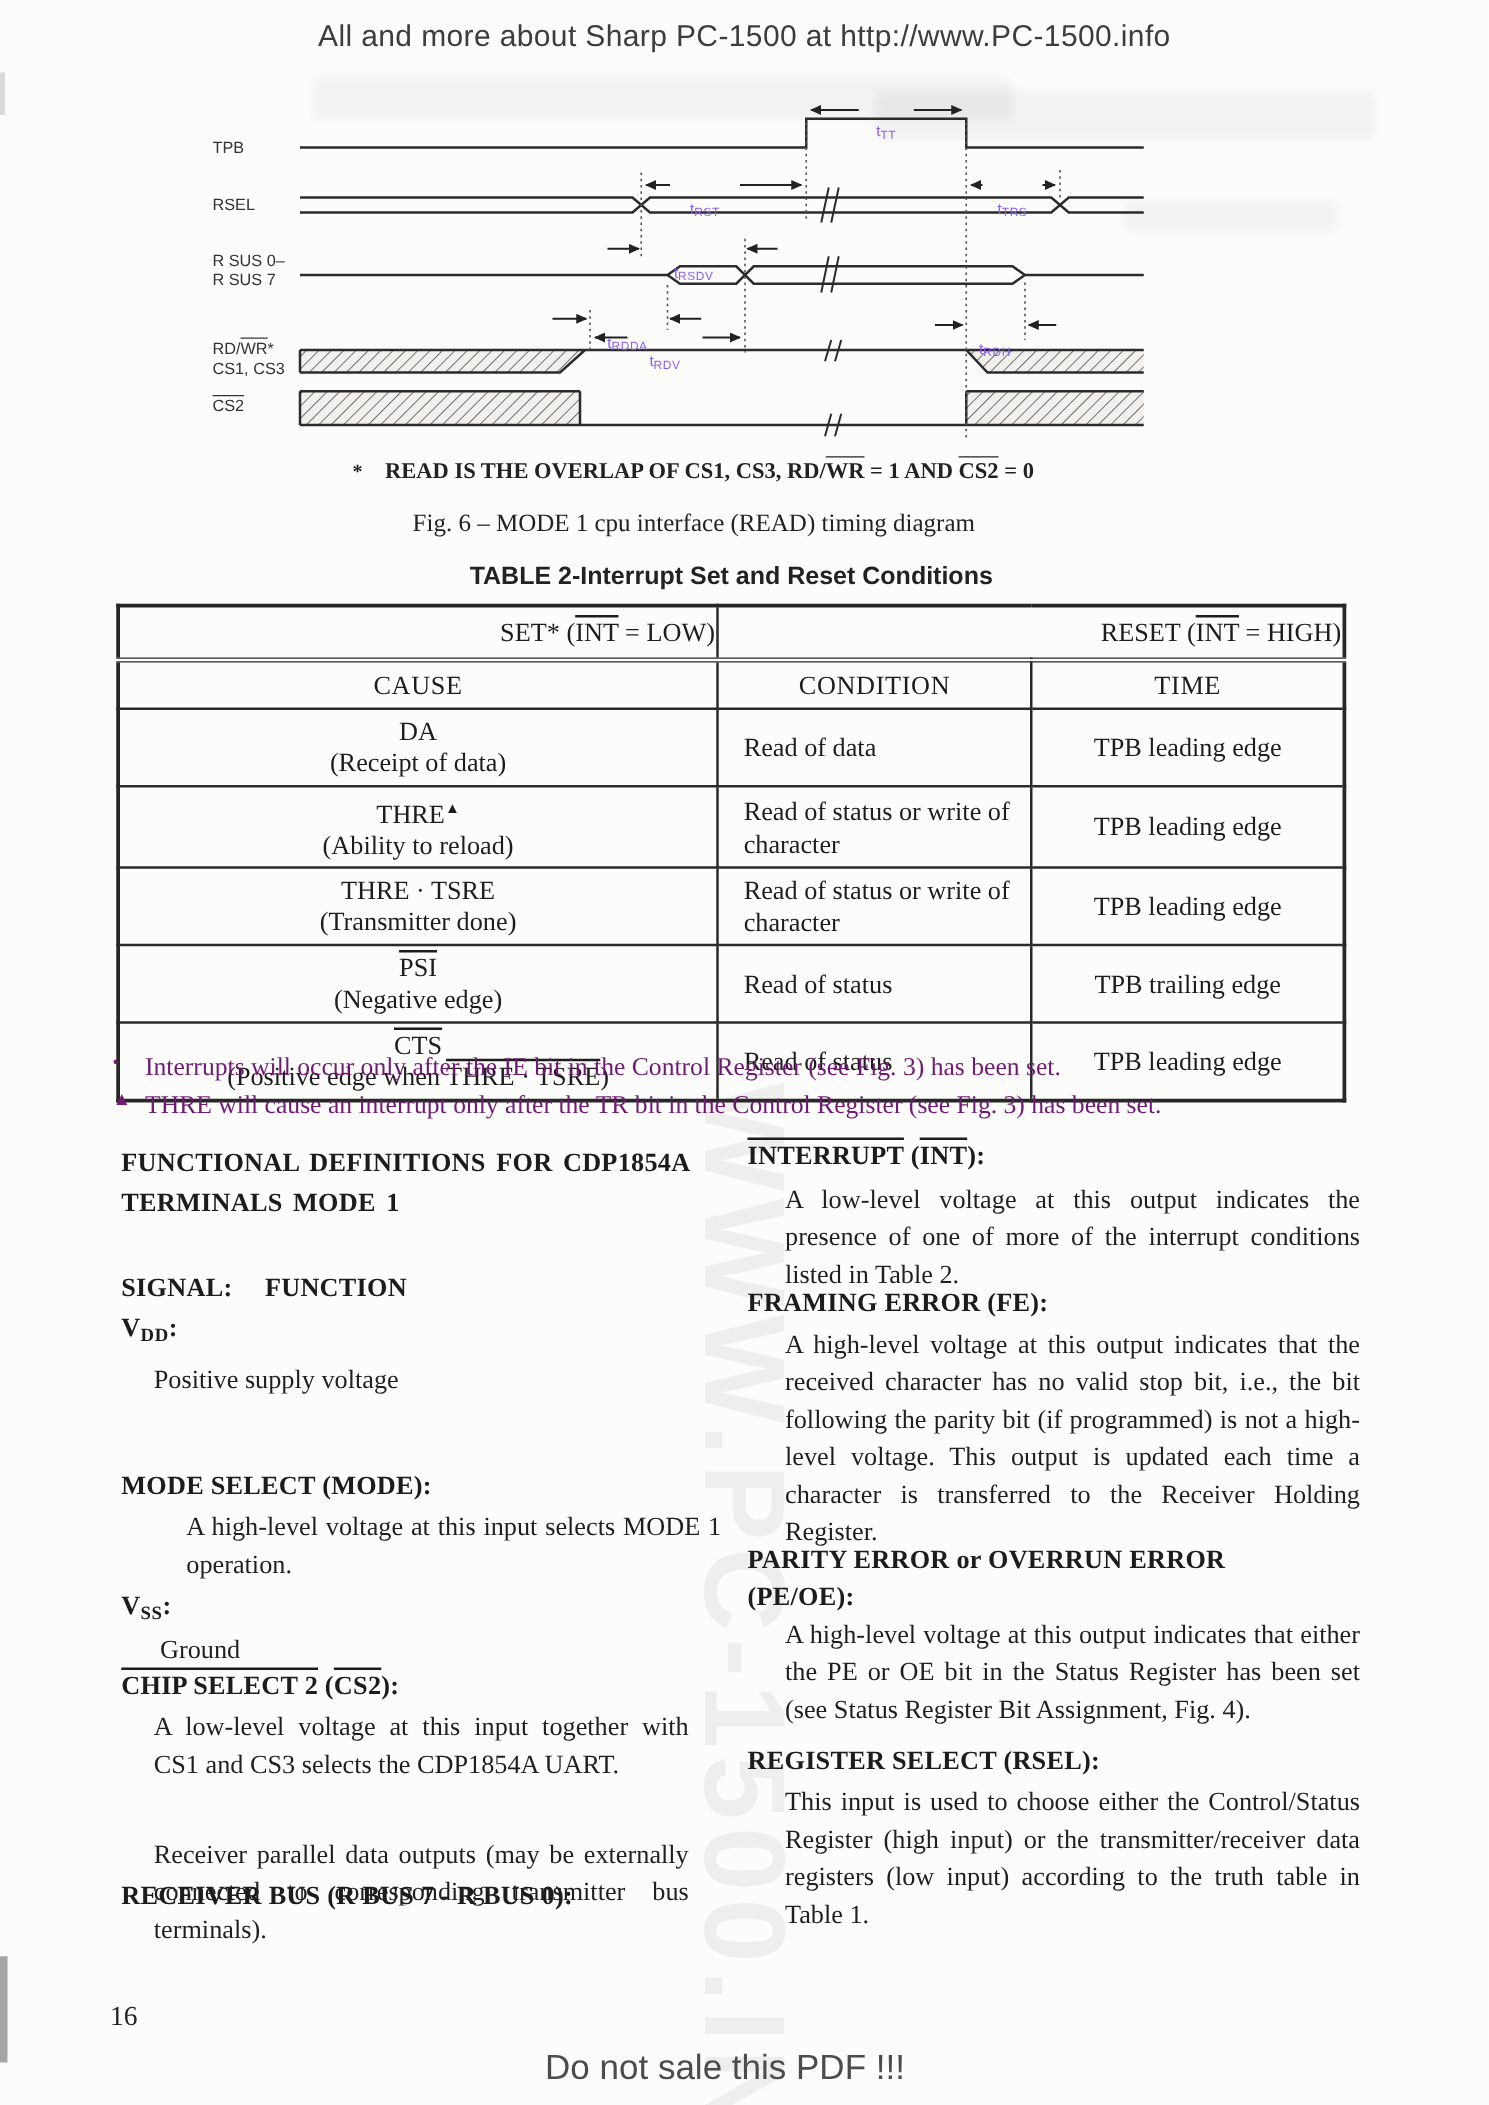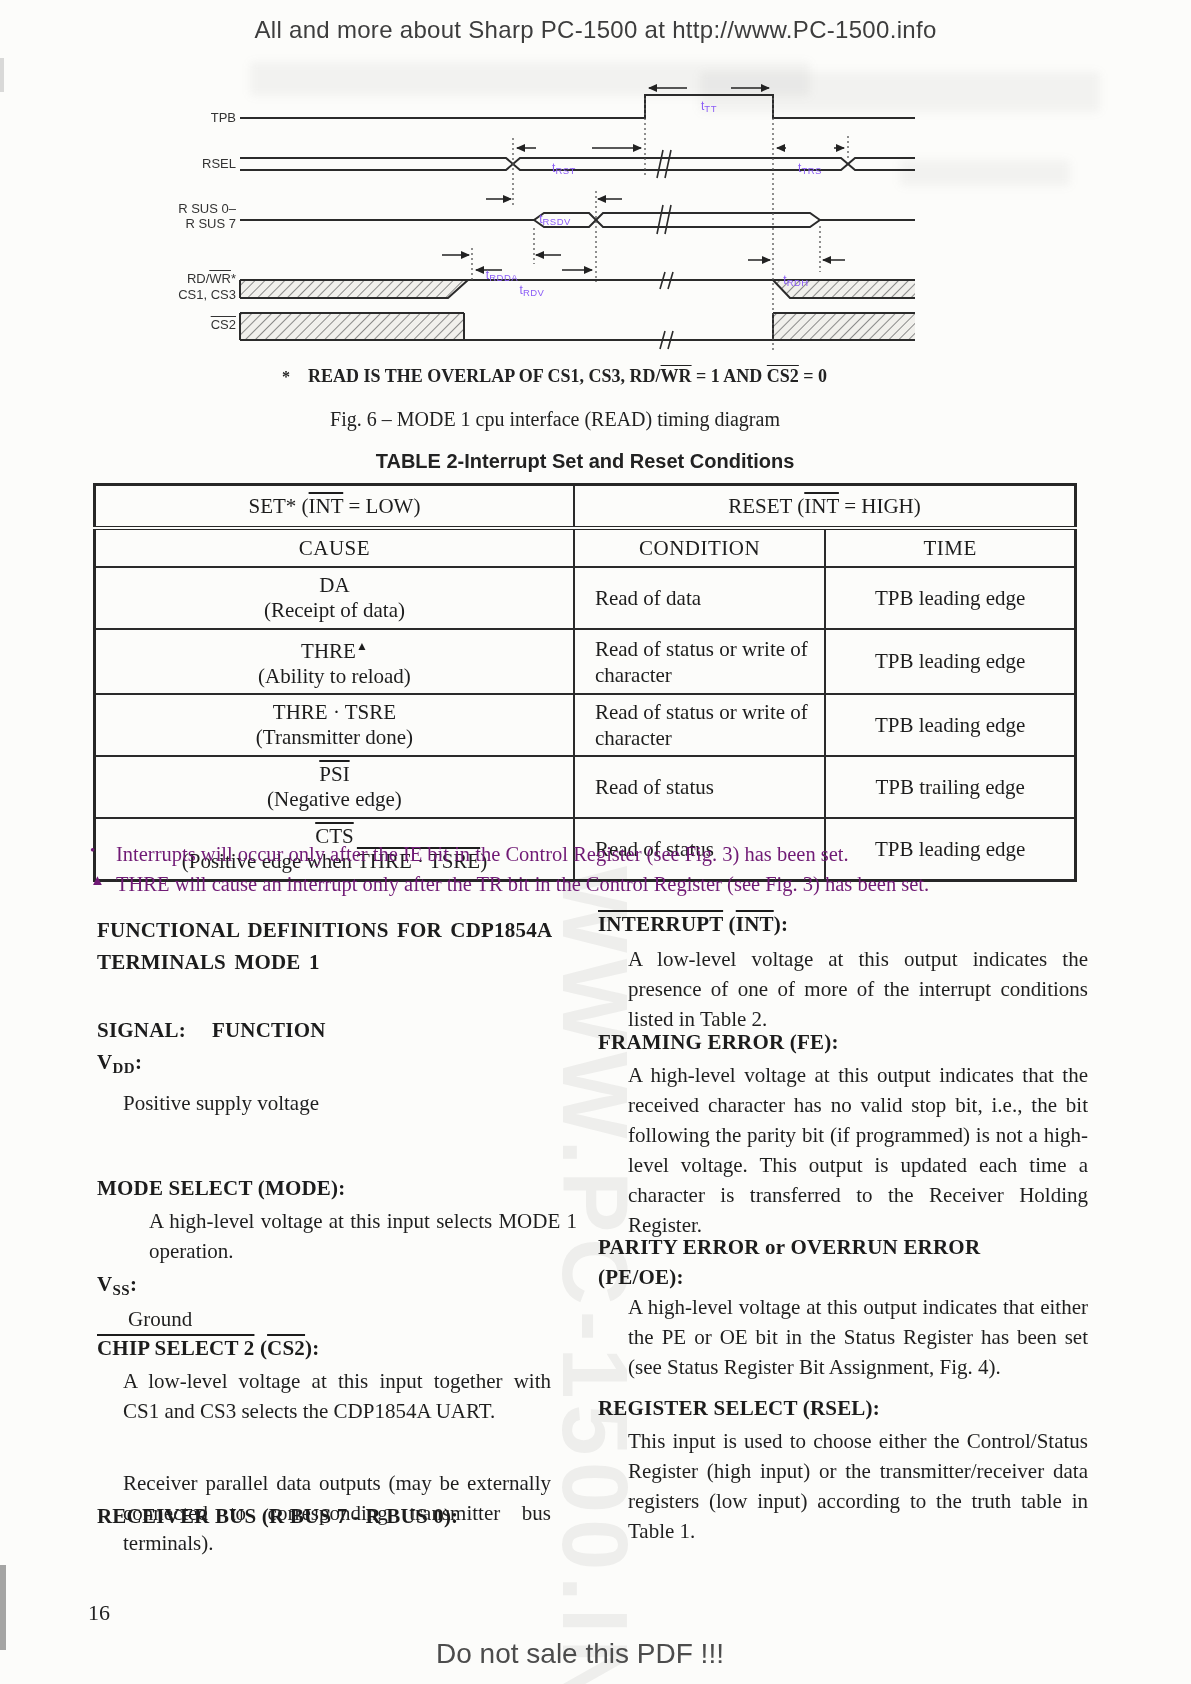--- a/index.html
+++ b/index.html
@@ -3,37 +3,37 @@
 <meta charset="utf-8">
 <style>
   html,body{margin:0;padding:0;background:#ffffff;}
   .page{position:relative;width:1191px;height:1684px;background:#fcfcfa;overflow:hidden;
         font-family:"Liberation Serif",serif;color:#1f1f1f;}
   .hdr{position:absolute;top:16px;left:0;width:100%;text-align:center;
        font-family:"Liberation Sans",sans-serif;font-size:24px;color:#3d3d3d;letter-spacing:.3px;}
   
   .diagram{position:absolute;left:170px;top:58px;width:770px;height:295px;}
   .diagram svg{position:absolute;left:0;top:0;}
-  .sig{position:absolute;left:0;width:66px;text-align:right;padding-right:2px;
+  .sig{position:absolute;left:0;width:66px;text-align:left;padding-right:2px;
        font-family:"Liberation Sans",sans-serif;font-size:13px;color:#333;line-height:15px;white-space:nowrap;}
   .tl{position:absolute;transform:translate(-50%,-50%);white-space:nowrap;color:#8b5cf6;
       font-family:Liberation Sans, sans-serif;margin-top:20px;}
   .tl .tp{font-size:12px;}
   .tl .ts{font-size:9.5px;letter-spacing:.5px;position:relative;top:2px;}
   .ov{text-decoration:overline;}
   .note{position:absolute;left:282px;top:366px;font-size:18px;font-weight:bold;color:#222;white-space:nowrap;}
   .note-star{display:inline-block;margin-right:18px;font-size:16px;}
   .caption{position:absolute;left:170px;top:408px;width:770px;text-align:center;font-size:20px;color:#222;}
   
   .tbl-title{position:absolute;left:93px;top:450px;width:984px;text-align:center;
              font-family:"Liberation Sans",sans-serif;font-weight:bold;font-size:20px;color:#222;}
   table.t2{position:absolute;left:93px;top:483px;width:984px;border-collapse:collapse;
            border:3px solid #272727;font-size:21px;color:#1d1d1d;}
   table.t2 td{border:2px solid #2a2a2a;vertical-align:middle;}
-  table.t2 tr.h1 td{height:38px;text-align:center;font-size:21px;border-bottom:4px double #272727;}
+  table.t2 tr.h1 td{height:38px;text-align:right;font-size:21px;border-bottom:4px double #272727;}
   table.t2 tr.h2 td{height:34px;text-align:center;letter-spacing:.5px;}
   td.cause{text-align:center;line-height:25px;padding:4px 21px;height:52px;}
   td.cond{padding:4px 8px 4px 20px;line-height:26px;}
   td.time{text-align:center;padding:4px 6px;margin-left:45px;}
   .mk{font-size:12px;vertical-align:super;}
   
   .fn{position:absolute;left:90px;font-size:20.5px;color:#701a75;white-space:nowrap;}
   .fn .fnm{display:inline-block;width:26px;font-size:15px;vertical-align:6px;}
   
   .shead{position:absolute;font-weight:bold;font-size:21px;color:#1c1c1c;letter-spacing:.2px;white-space:nowrap;}

